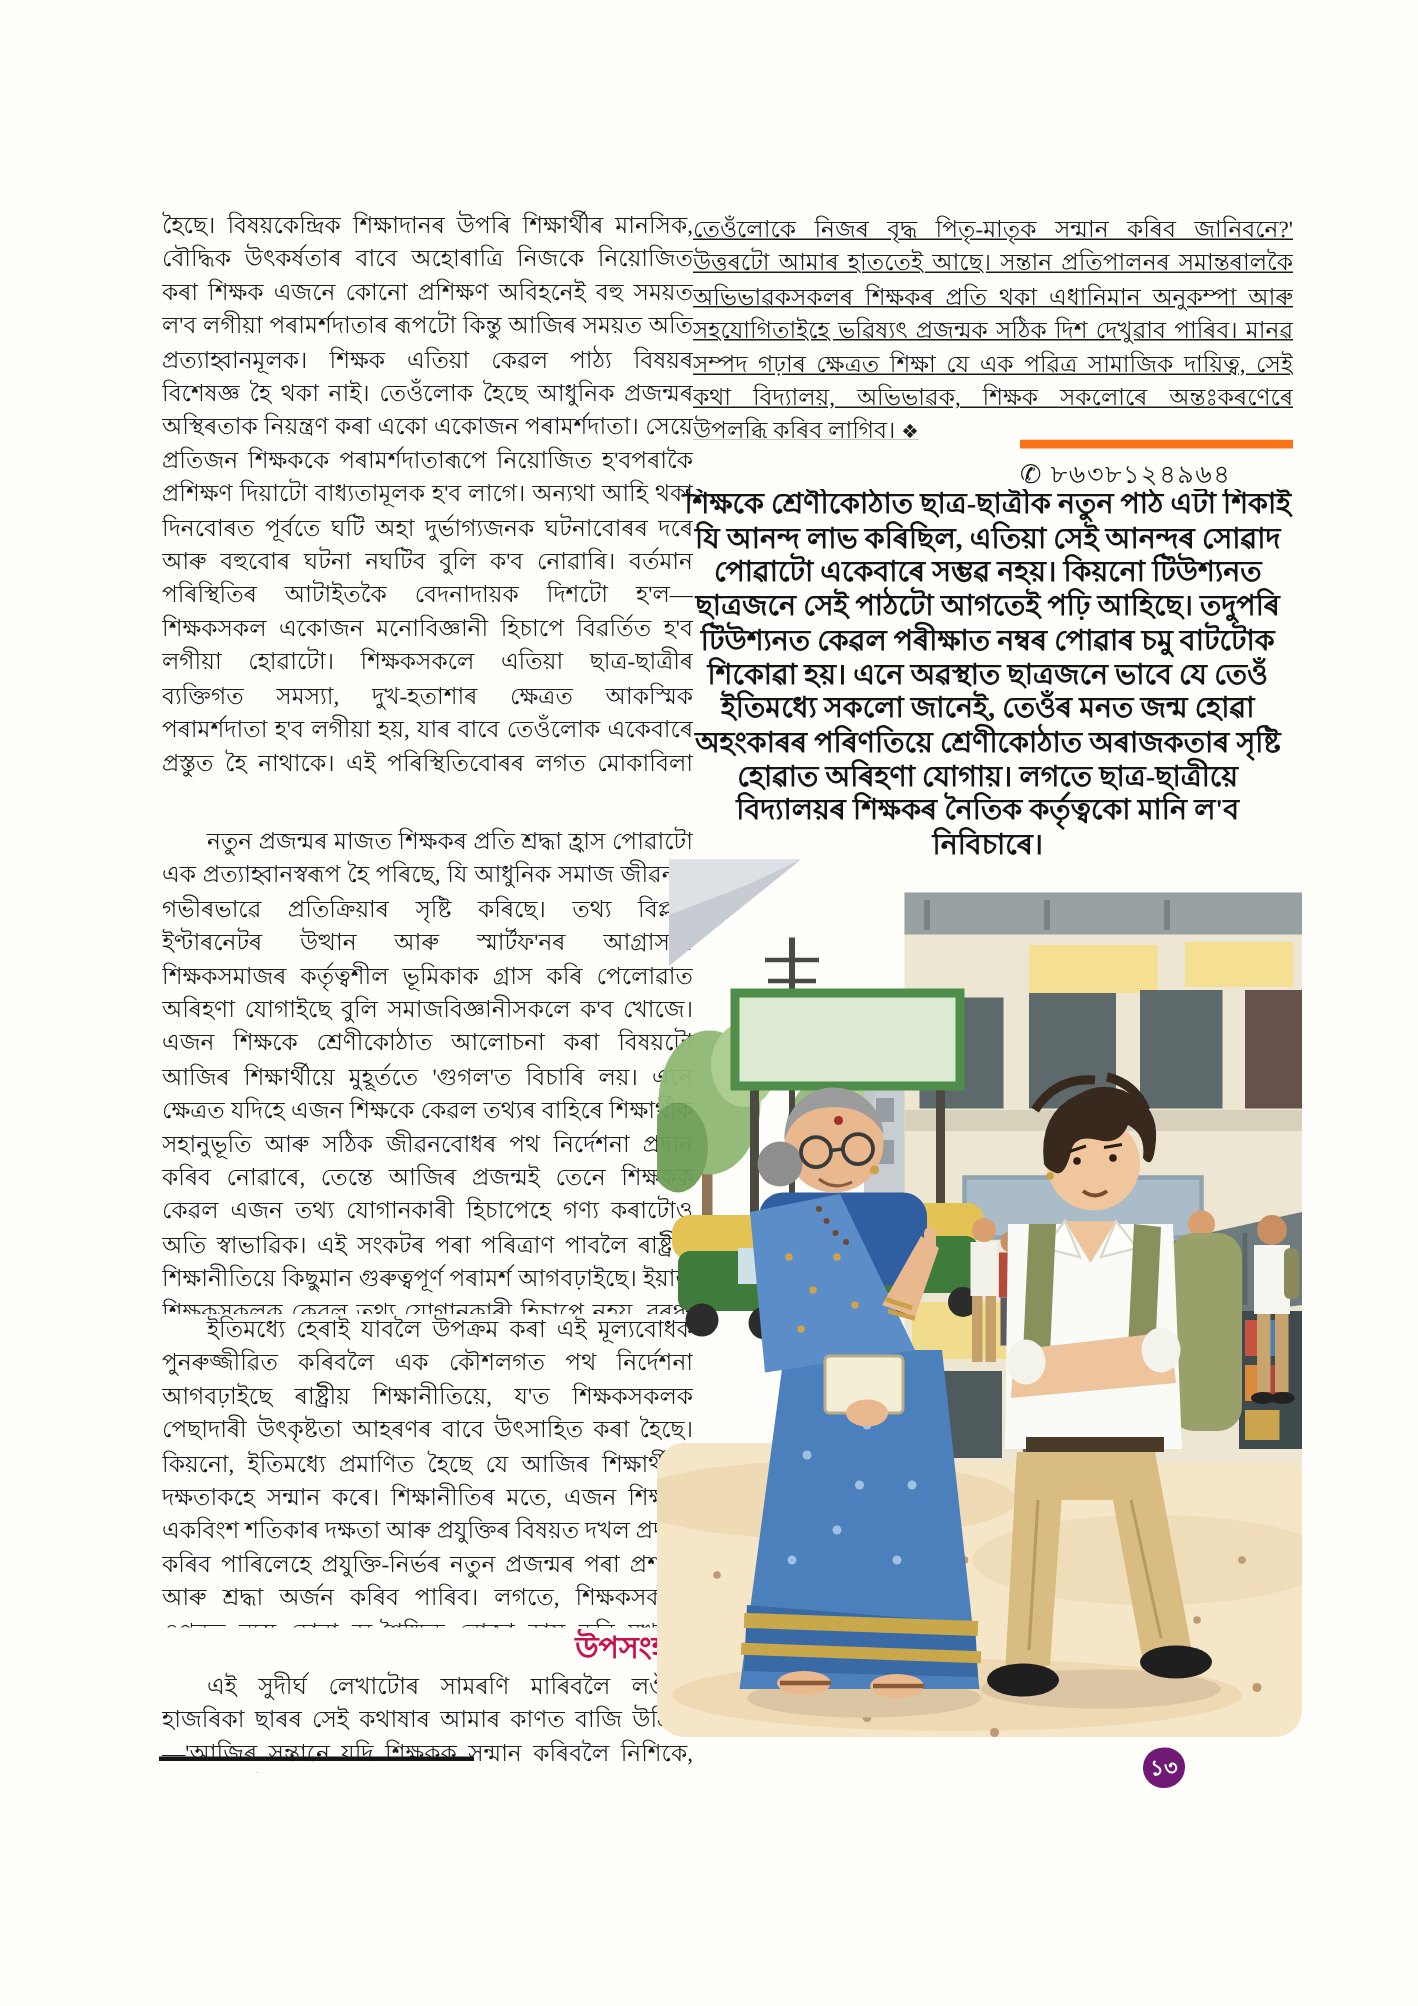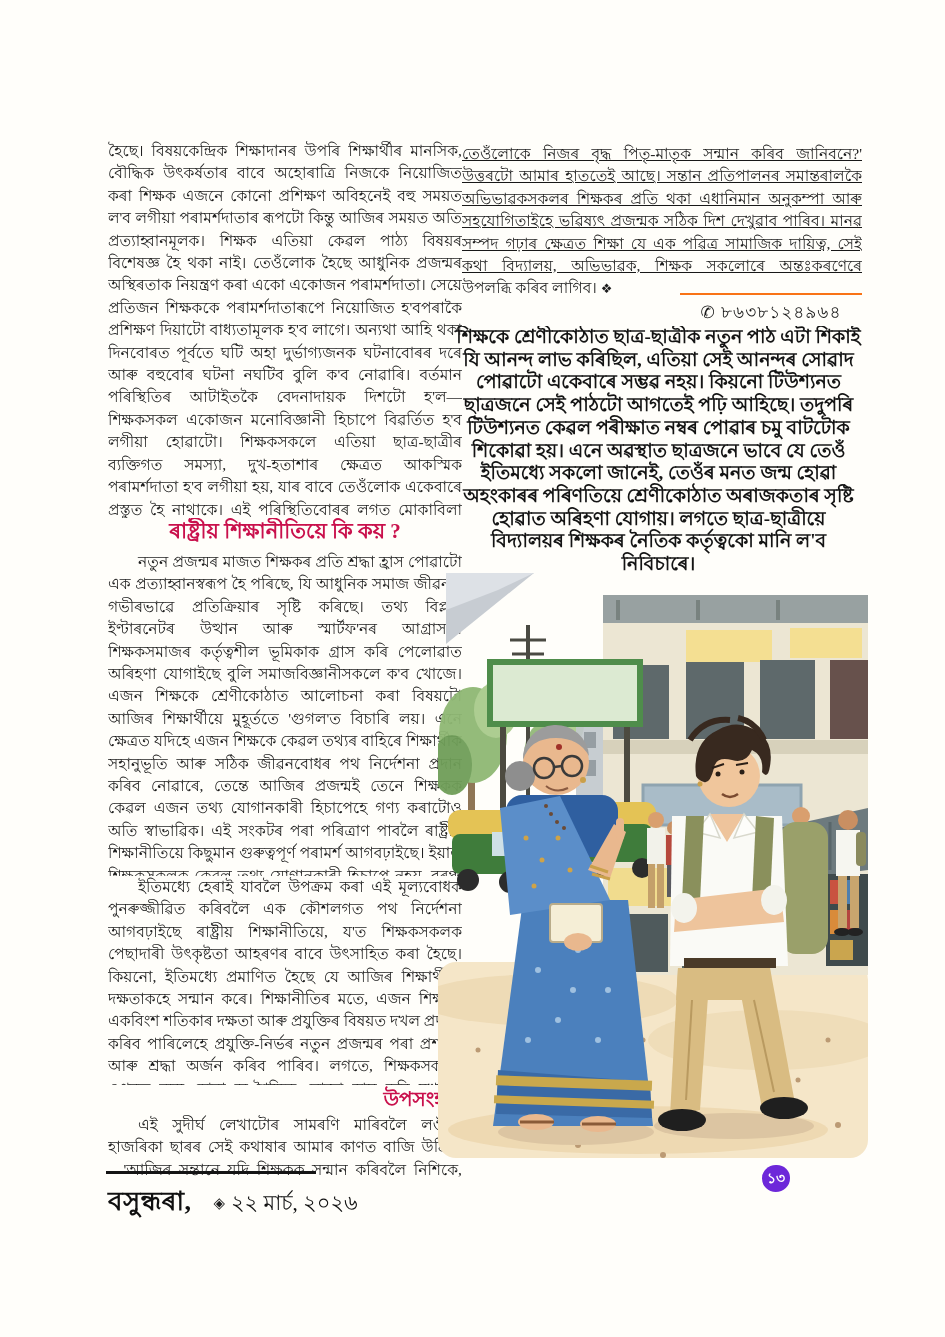--- a/index.html
+++ b/index.html
@@ -11,46 +11,43 @@
   }
   .page{position:absolute;inset:0;background:#fffefa;}
   
   .blk{position:absolute;left:108px;width:354px;overflow:hidden;}
   p.body{margin:0;font-size:15.5px;line-height:22.4px;text-align:justify;color:#1c1c1c;}
   p.indent{text-indent:30px;}
   h2.redhead{margin:0;text-align:center;font-weight:bold;font-size:21px;line-height:26px;}
   
   .rblk{position:absolute;left:462px;width:400px;overflow:hidden;}
   .phone-row{display:flex;justify-content:flex-end;}
-  .phone-inner{border-top:2px solid #f97316;padding-top:4px;font-size:17px;
-    letter-spacing:1px;min-width:182px;text-align:center;white-space:nowrap;}
+  .phone-inner{border-top:6px solid #f97316;padding-top:4px;font-size:17px;
+    letter-spacing:1px;min-width:182px;white-space:nowrap;}
   .pullquote{margin:0;font-size:19px;line-height:22.7px;text-align:center;color:#141414;}
   .endmark{font-size:13px;}
   
   .footer-line{position:absolute;left:106px;top:1171px;width:210px;height:2.5px;background:#141414;}
   .footer-text{position:absolute;left:108px;top:1181px;white-space:nowrap;}
   .mag-name{font-weight:bold;font-size:26px;letter-spacing:.5px;color:#101010;}
   .foot-diamond{font-size:15px;margin:0 6px 0 22px;color:#1d1d1d;vertical-align:2px;}
   .foot-date{font-size:21px;color:#101010;}
   .page-badge{position:absolute;left:762px;top:1165px;width:28px;height:27px;border-radius:50% 48% 52% 50%;
-    background:#6d28d9;color:#ffffff;display:flex;align-items:center;justify-content:center;
+    background:#701a75;color:#ffffff;display:flex;align-items:center;justify-content:center;
     font-size:14px;font-weight:bold;}
   
   .illo{position:absolute;left:438px;top:570px;width:430px;height:594px;}
 </style>
 </head>
 <body>
 
 <div class="page">
 
   <div class="blk" style="top:140px;height:378px;">
     <p class="body">হৈছে। বিষয়কেন্দ্ৰিক শিক্ষাদানৰ উপৰি শিক্ষাৰ্থীৰ মানসিক, বৌদ্ধিক উৎকৰ্ষতাৰ বাবে অহোৰাত্ৰি নিজকে নিয়োজিত কৰা শিক্ষক এজনে কোনো প্ৰশিক্ষণ অবিহনেই বহু সময়ত ল'ব লগীয়া পৰামৰ্শদাতাৰ ৰূপটো কিন্তু আজিৰ সময়ত অতি প্ৰত্যাহ্বানমূলক। শিক্ষক এতিয়া কেৱল পাঠ্য বিষয়ৰ বিশেষজ্ঞ হৈ থকা নাই। তেওঁলোক হৈছে আধুনিক প্ৰজন্মৰ অস্থিৰতাক নিয়ন্ত্ৰণ কৰা একো একোজন পৰামৰ্শদাতা। সেয়ে প্ৰতিজন শিক্ষককে পৰামৰ্শদাতাৰূপে নিয়োজিত হ'বপৰাকৈ প্ৰশিক্ষণ দিয়াটো বাধ্যতামূলক হ'ব লাগে। অন্যথা আহি থকা দিনবোৰত পূৰ্বতে ঘটি অহা দুৰ্ভাগ্যজনক ঘটনাবোৰৰ দৰে আৰু বহুবোৰ ঘটনা নঘটিব বুলি ক'ব নোৱাৰি। বৰ্তমান পৰিস্থিতিৰ আটাইতকৈ বেদনাদায়ক দিশটো হ'ল— শিক্ষকসকল একোজন মনোবিজ্ঞানী হিচাপে বিৱৰ্তিত হ'ব লগীয়া হোৱাটো। শিক্ষকসকলে এতিয়া ছাত্ৰ-ছাত্ৰীৰ ব্যক্তিগত সমস্যা, দুখ-হতাশাৰ ক্ষেত্ৰত আকস্মিক পৰামৰ্শদাতা হ'ব লগীয়া হয়, যাৰ বাবে তেওঁলোক একেবাৰে প্ৰস্তুত হৈ নাথাকে। এই পৰিস্থিতিবোৰৰ লগত মোকাবিলা কৰিবলৈ যাওঁতে শিক্ষকসকলো নিশ্চয় মানসিক চাপত ভোগে। এতিয়া প্ৰশ্ন হয়—সকলোৰে সমাধান দিব লগীয়া শিক্ষকসকলক সমাধান কোনে দিব!</p>
-  </div>
-  <div class="blk" style="top:518px;height:30px;">
-    <h2 class="redhead" style="color:#c9104c">ৰাষ্ট্ৰীয় শিক্ষানীতিয়ে কি কয় ?</h2>
   </div>
   <div class="blk" style="top:551px;height:325px;">
     <p class="body indent">নতুন প্ৰজন্মৰ মাজত শিক্ষকৰ প্ৰতি শ্ৰদ্ধা হ্ৰাস পোৱাটো এক প্ৰত্যাহ্বানস্বৰূপ হৈ পৰিছে, যি আধুনিক সমাজ জীৱনত গভীৰভাৱে প্ৰতিক্ৰিয়াৰ সৃষ্টি কৰিছে। তথ্য বিপ্লৱ, ইণ্টাৰনেটৰ উত্থান আৰু স্মাৰ্টফ'নৰ আগ্ৰাসনে শিক্ষকসমাজৰ কৰ্তৃত্বশীল ভূমিকাক গ্ৰাস কৰি পেলোৱাত অৰিহণা যোগাইছে বুলি সমাজবিজ্ঞানীসকলে ক'ব খোজে। এজন শিক্ষকে শ্ৰেণীকোঠাত আলোচনা কৰা বিষয়টো আজিৰ শিক্ষাৰ্থীয়ে মুহূৰ্ততে 'গুগল'ত বিচাৰি লয়। এনে ক্ষেত্ৰত যদিহে এজন শিক্ষকে কেৱল তথ্যৰ বাহিৰে শিক্ষাৰ্থীক সহানুভূতি আৰু সঠিক জীৱনবোধৰ পথ নিৰ্দেশনা প্ৰদান কৰিব নোৱাৰে, তেন্তে আজিৰ প্ৰজন্মই তেনে শিক্ষকক কেৱল এজন তথ্য যোগানকাৰী হিচাপেহে গণ্য কৰাটোও অতি স্বাভাৱিক। এই সংকটৰ পৰা পৰিত্ৰাণ পাবলৈ ৰাষ্ট্ৰীয় শিক্ষানীতিয়ে কিছুমান গুৰুত্বপূৰ্ণ পৰামৰ্শ আগবঢ়াইছে। ইয়াত শিক্ষকসকলক কেৱল তথ্য যোগানকাৰী হিচাপে নহয়, বৰঞ্চ একো একোজন গুৰু আৰু সমাজৰ পথপ্ৰদৰ্শক হিচাপে পুনৰ প্ৰতিষ্ঠা কৰাৰ কথা কোৱা হৈছে। সামাজিক-আৱেগিক শিক্ষাৰ জৰিয়তে ছাত্ৰ-শিক্ষকৰ মাজত এক সহানুভূতিশীল সম্পৰ্ক গঢ়ি তোলাত ৰাষ্ট্ৰীয় শিক্ষানীতিত গুৰুত্ব দিয়া হৈছে।</p>
   </div>
   <div class="blk" style="top:876px;height:209px;">
     <p class="body indent">ইতিমধ্যে হেৰাই যাবলৈ উপক্ৰম কৰা এই মূল্যবোধক পুনৰুজ্জীৱিত কৰিবলৈ এক কৌশলগত পথ নিৰ্দেশনা আগবঢ়াইছে ৰাষ্ট্ৰীয় শিক্ষানীতিয়ে, য'ত শিক্ষকসকলক পেছাদাৰী উৎকৃষ্টতা আহৰণৰ বাবে উৎসাহিত কৰা হৈছে। কিয়নো, ইতিমধ্যে প্ৰমাণিত হৈছে যে আজিৰ শিক্ষাৰ্থীয়ে দক্ষতাকহে সন্মান কৰে। শিক্ষানীতিৰ মতে, এজন শিক্ষকে একবিংশ শতিকাৰ দক্ষতা আৰু প্ৰযুক্তিৰ বিষয়ত দখল প্ৰদৰ্শন কৰিব পাৰিলেহে প্ৰযুক্তি-নিৰ্ভৰ নতুন প্ৰজন্মৰ পৰা প্ৰশংসা আৰু শ্ৰদ্ধা অৰ্জন কৰিব পাৰিব। লগতে, শিক্ষকসকলৰ ওপৰত ন্যস্ত হোৱা অ-শৈক্ষিক বোজা হ্ৰাস কৰি মুখ্যতঃ শিক্ষাৰ্থীৰ ওপৰত অধিক মনোনিৱেশ নিশ্চিত কৰাত ৰাষ্ট্ৰীয় শিক্ষানীতিয়ে গুৰুত্ব দিছে।</p>
   </div>
   <div class="blk" style="top:1086px;height:27px;">
     <h2 class="redhead" style="color:#c9104c;font-size:20px;text-align:right;">উপসংহাৰ</h2>
   </div>
@@ -309,20 +306,17 @@
       <path d="M252,170 q14,-22 40,-20 M300,148 q18,4 26,22" stroke="#38291f" stroke-width="6" fill="none"></path>
       <circle cx="280" cy="204" r="2.5" fill="#2a1e16"></circle>
         <circle cx="304" cy="202" r="2.5" fill="#2a1e16"></circle>
       <path d="M274,198 l12,-4 M298,195 l12,-2" stroke="#2a1e16" stroke-width="2"></path>
       <path d="M284,224 q8,6 16,0" stroke="#7a4a30" stroke-width="2.5" fill="none"></path>
       <circle cx="262" cy="214" r="2.5" fill="#caa04a"></circle>
     </g>
   </svg>
 
   <div class="footer-line"></div>
-  <div class="footer-text">
-    <span class="mag-name">বসুন্ধৰা,</span><span class="foot-diamond">◈</span><span class="foot-date">২২ মাৰ্চ, ২০২৬</span>
-  </div>
   <div class="page-badge">
     <span>১৩</span>
   </div>
 
 </div>
 
 </body></html>

